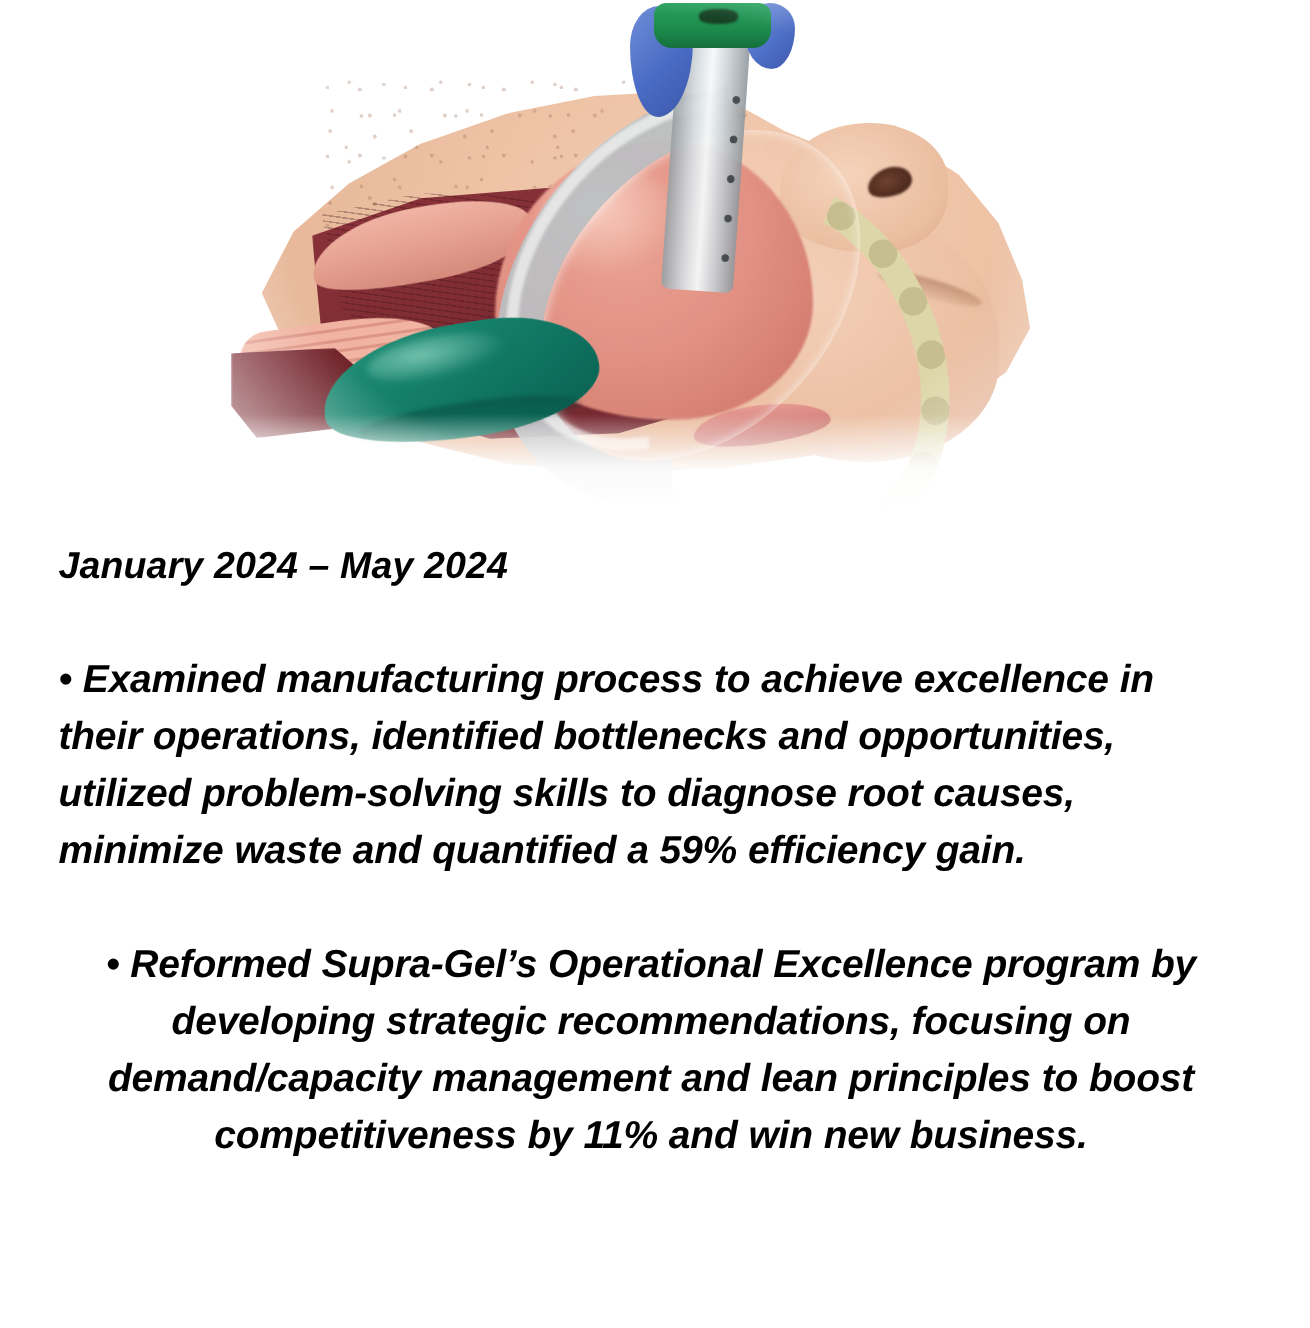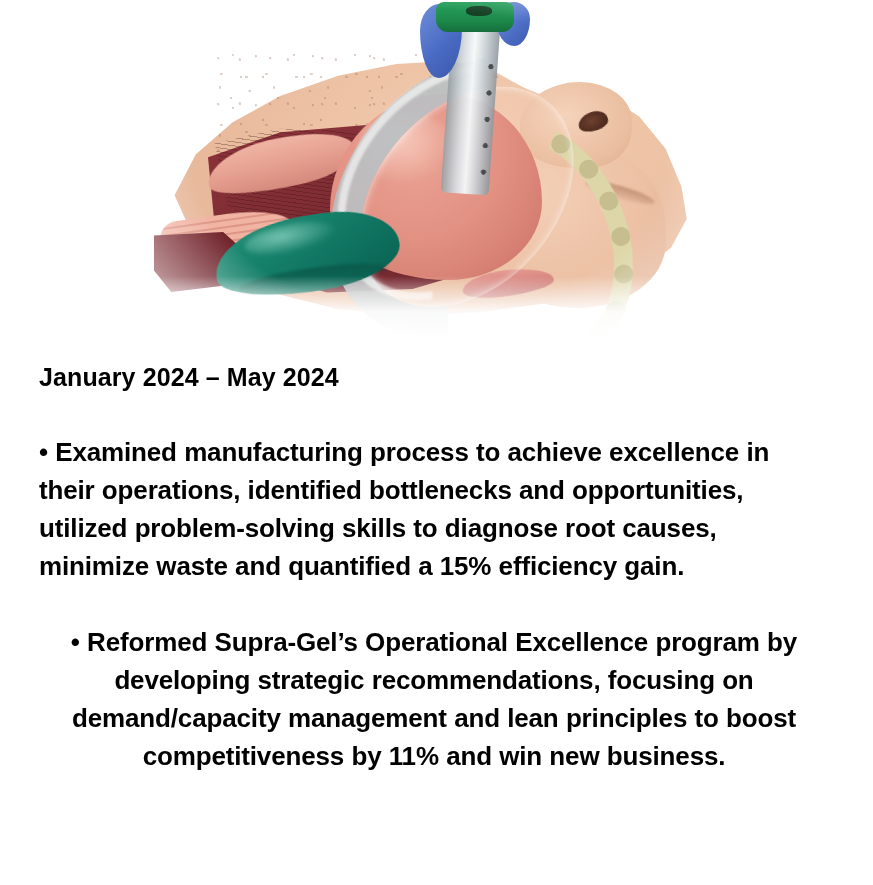--- a/index.html
+++ b/index.html
@@ -15,20 +15,21 @@
     font-family: "Liberation Sans", sans-serif;
     color: #000000;
     -webkit-font-smoothing: antialiased;
   }
 
   .page {
     position: relative;
     width: 873px;
     height: 716px;
     background: #ffffff;
+    font-style: italic;
   }
 
   
   .illustration-block {
     position: absolute;
     left: 0;
     top: 0;
     width: 873px;
     height: 338px;
     background: #ffffff;
@@ -456,18 +457,18 @@
       <div class="connector-dark"></div>
 
       <div class="vignette"></div>
       <div class="vignette-bottom"></div>
     </div>
   </div>
 
   <div class="text-block">
     <p class="date-line">January 2024 – May 2024</p>
 
-    <p class="bullet-para first">•  Examined manufacturing process to achieve excellence in their operations, identified bottlenecks and opportunities, utilized problem-solving skills to diagnose root causes, minimize waste and quantified a 15% efficiency gain.</p>
+    <p class="bullet-para first">•  Examined manufacturing process to achieve excellence in their operations, identified bottlenecks and opportunities, utilized problem-solving skills to diagnose root causes, minimize waste and quantified a 59% efficiency gain.</p>
 
     <p class="bullet-para second">•  Reformed Supra-Gel’s Operational Excellence program by developing strategic recommendations, focusing on demand/capacity management and lean principles to boost competitiveness by 11% and win new business.</p>
   </div>
 
 </div>
 
 </body></html>

